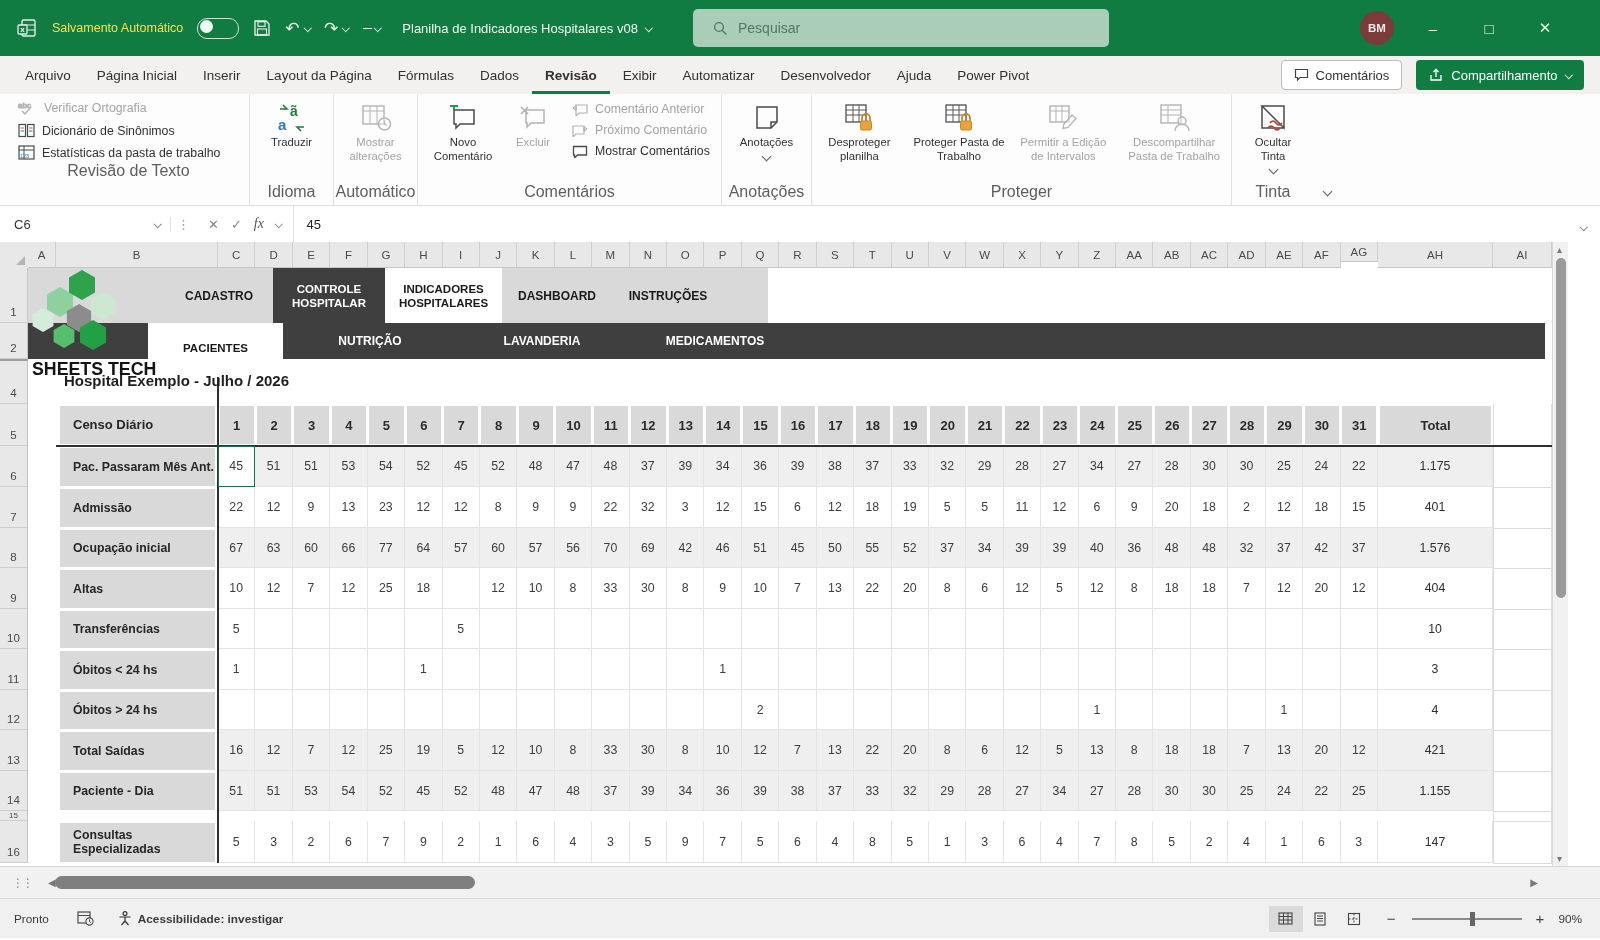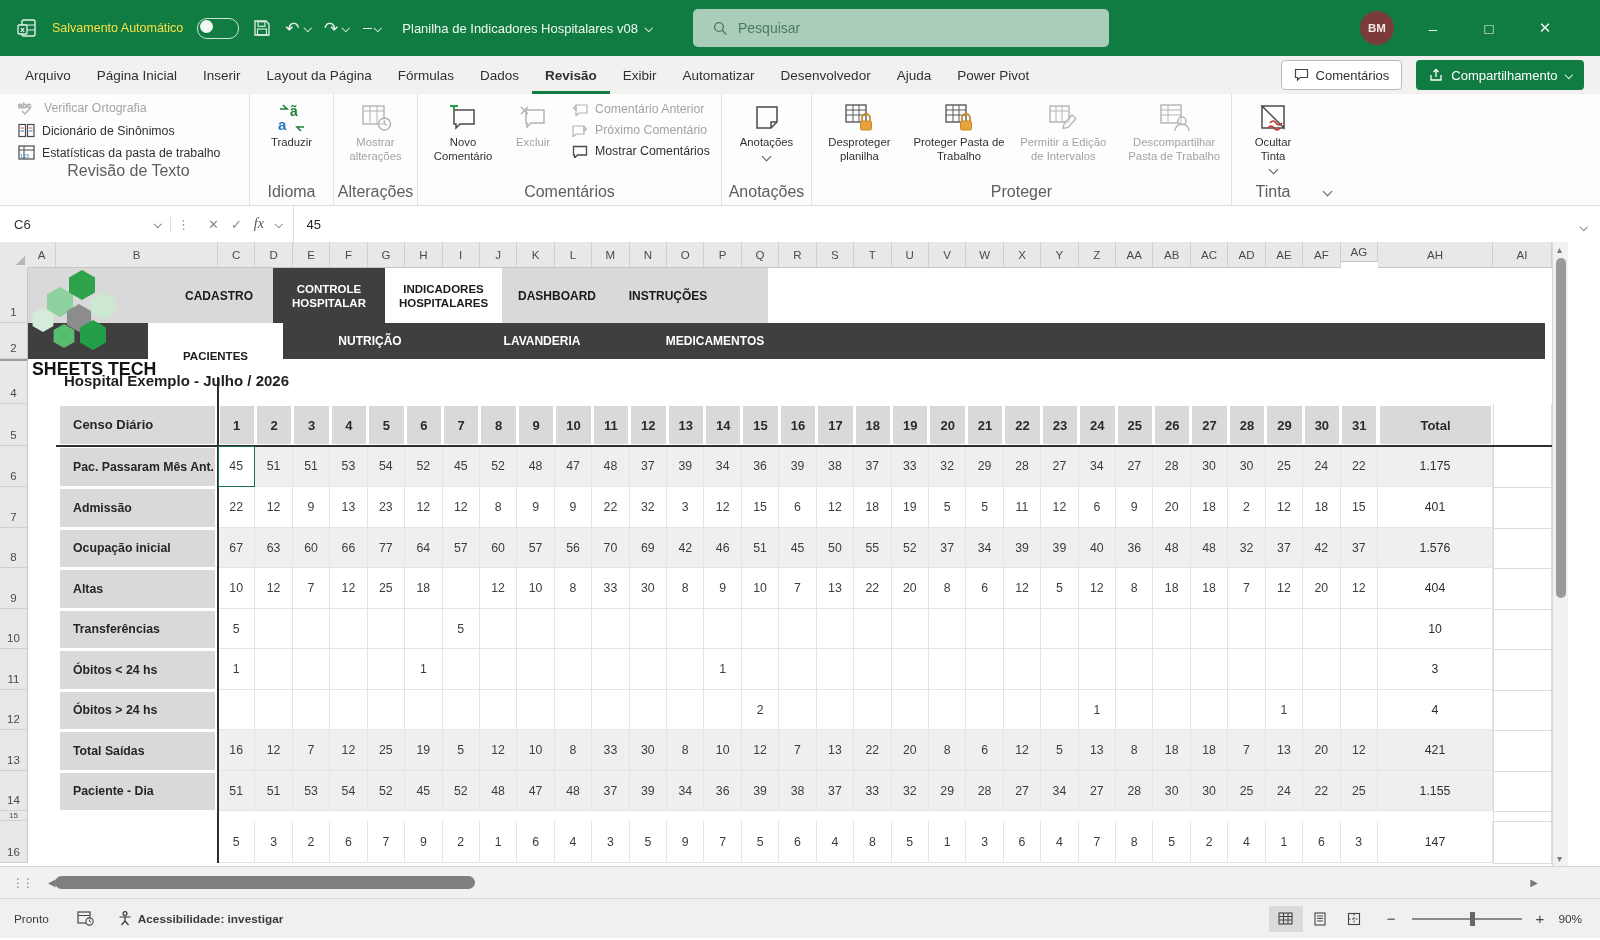--- a/index.html
+++ b/index.html
@@ -236,21 +236,21 @@
                 <line x1="3" y1="8" x2="24" y2="8" stroke="#adabab" stroke-width="1"></line>
                 <line x1="10" y1="3" x2="10" y2="21" stroke="#adabab" stroke-width="1"></line>
                 <line x1="17" y1="3" x2="17" y2="21" stroke="#adabab" stroke-width="1"></line>
                 <circle cx="24.5" cy="21" r="6" fill="#fff" stroke="#adabab" stroke-width="1.5"></circle>
                 <path d="M24.5 17.5 v3.5 l2.5 1.5" fill="none" stroke="#adabab" stroke-width="1.3"></path>
               </svg>
             </span>
           <span>Mostrar alterações</span>
         </div>
       </div>
-      <div class="rlabel">Alterações</div>
+      <div class="rlabel">Automático</div>
     </div>
 
     <div class="rgroup" style="width:304px">
       <div class="ritems" style="justify-content:flex-start;padding-left:4px;">
         <div class="bigbtn" style="width:76px">
           <span class="bicon">
               <svg width="30" height="28" viewBox="0 0 30 28">
                 <path d="M6 6 h20 v14 h-14 l-4 4 v-4 h-2 z" fill="none" stroke="#4a4a4a" stroke-width="1.5"></path>
                 <path d="M6 6 v-4 M2 2 h8" stroke="#1E9E4A" stroke-width="2" fill="none"></path>
               </svg>
@@ -424,21 +424,21 @@
         </div>
         <div class="navblock abs" style="left: 357px; top: 0px; width: 117px; height: 55px; background: rgb(255, 255, 255); color: rgb(26, 26, 26);">
           <span style="padding: 0px 8px;">INDICADORES HOSPITALARES</span>
         </div>
         <div class="navtext abs" style="left: 474px; top: 0px; width: 110px; height: 55px;">
           <span style="padding: 0px 8px;">DASHBOARD</span>
         </div>
         <div class="navtext abs" style="left: 585px; top: 0px; width: 110px; height: 55px;">
           <span style="padding: 0px 8px;">INSTRUÇÕES</span>
         </div>
-        <div class="navblock abs" style="left: 120px; top: 55px; width: 135px; height: 54px; background: rgb(255, 255, 255); color: rgb(26, 26, 26); z-index: 4; align-items: flex-start; padding-top: 26px; box-sizing: border-box;">
+        <div class="navblock abs" style="left: 120px; top: 55px; width: 135px; height: 54px; background: rgb(255, 255, 255); color: rgb(26, 26, 26); z-index: 4; align-items: flex-start; padding-top: 18px; box-sizing: border-box;">
           <span>PACIENTES</span>
         </div>
         <div class="subtext abs" style="left: 282px; top: 55px; width: 120px; height: 36px;">
           <span>NUTRIÇÃO</span>
         </div>
         <div class="subtext abs" style="left: 449px; top: 55px; width: 130px; height: 36px;">
           <span>LAVANDERIA</span>
         </div>
         <div class="subtext abs" style="left: 612px; top: 55px; width: 150px; height: 36px;">
           <span>MEDICAMENTOS</span>
@@ -779,20 +779,21 @@
         <div class="tcell abs" style="left: 1013.23px; top: 503px; width: 37.4194px; height: 40px; background: rgb(239, 239, 239);">34</div>
         <div class="tcell abs" style="left: 1050.65px; top: 503px; width: 37.4194px; height: 40px; background: rgb(239, 239, 239);">27</div>
         <div class="tcell abs" style="left: 1088.06px; top: 503px; width: 37.4194px; height: 40px; background: rgb(239, 239, 239);">28</div>
         <div class="tcell abs" style="left: 1125.48px; top: 503px; width: 37.4194px; height: 40px; background: rgb(239, 239, 239);">30</div>
         <div class="tcell abs" style="left: 1162.9px; top: 503px; width: 37.4194px; height: 40px; background: rgb(239, 239, 239);">30</div>
         <div class="tcell abs" style="left: 1200.32px; top: 503px; width: 37.4194px; height: 40px; background: rgb(239, 239, 239);">25</div>
         <div class="tcell abs" style="left: 1237.74px; top: 503px; width: 37.4194px; height: 40px; background: rgb(239, 239, 239);">24</div>
         <div class="tcell abs" style="left: 1275.16px; top: 503px; width: 37.4194px; height: 40px; background: rgb(239, 239, 239);">22</div>
         <div class="tcell abs" style="left: 1312.58px; top: 503px; width: 37.4194px; height: 40px; background: rgb(239, 239, 239);">25</div>
         <div class="tcell abs" style="left: 1350px; top: 503px; width: 115px; height: 40px; background: rgb(239, 239, 239); color: rgb(47, 47, 47);">1.155</div>
+        <div class="lblcell abs" style="left: 32px; top: 554.5px; width: 155px; height: 39px;">Consultas Especializadas</div>
         <div class="tcell abs" style="left: 190px; top: 553px; width: 37.4194px; height: 42px; background: rgb(255, 255, 255);">5</div>
         <div class="tcell abs" style="left: 227.419px; top: 553px; width: 37.4194px; height: 42px; background: rgb(255, 255, 255);">3</div>
         <div class="tcell abs" style="left: 264.839px; top: 553px; width: 37.4194px; height: 42px; background: rgb(255, 255, 255);">2</div>
         <div class="tcell abs" style="left: 302.258px; top: 553px; width: 37.4194px; height: 42px; background: rgb(255, 255, 255);">6</div>
         <div class="tcell abs" style="left: 339.677px; top: 553px; width: 37.4194px; height: 42px; background: rgb(255, 255, 255);">7</div>
         <div class="tcell abs" style="left: 377.097px; top: 553px; width: 37.4194px; height: 42px; background: rgb(255, 255, 255);">9</div>
         <div class="tcell abs" style="left: 414.516px; top: 553px; width: 37.4194px; height: 42px; background: rgb(255, 255, 255);">2</div>
         <div class="tcell abs" style="left: 451.935px; top: 553px; width: 37.4194px; height: 42px; background: rgb(255, 255, 255);">1</div>
         <div class="tcell abs" style="left: 489.355px; top: 553px; width: 37.4194px; height: 42px; background: rgb(255, 255, 255);">6</div>
         <div class="tcell abs" style="left: 526.774px; top: 553px; width: 37.4194px; height: 42px; background: rgb(255, 255, 255);">4</div>

